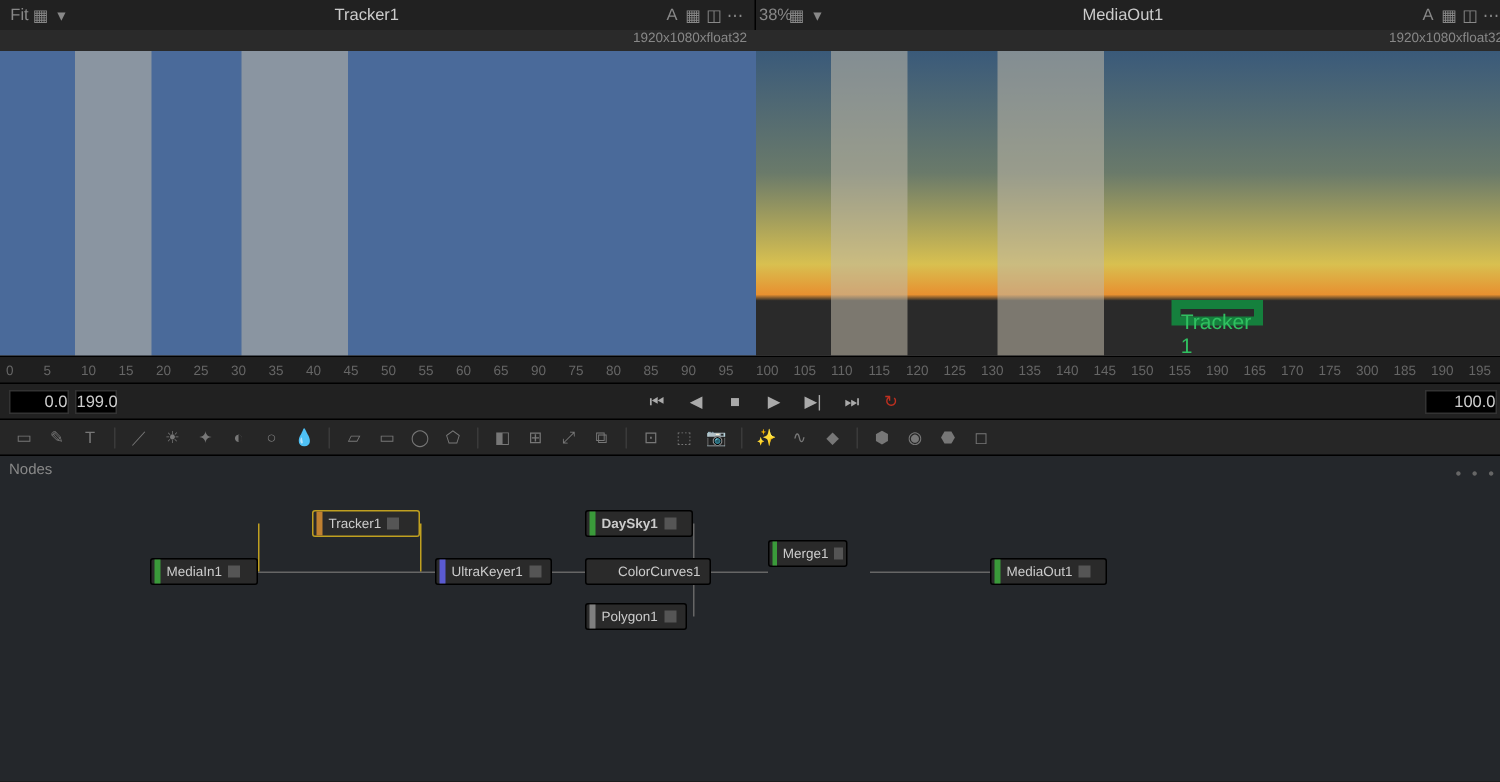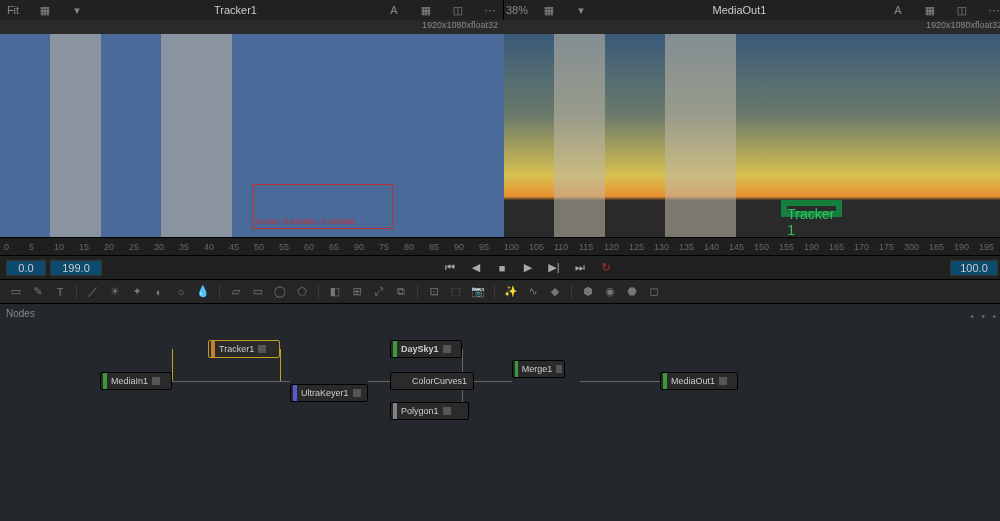--- a/index.html
+++ b/index.html
@@ -3,21 +3,21 @@
 <meta charset="utf-8">
 <style>
 * { margin:0; padding:0; box-sizing:border-box; font-family:-apple-system,Arial,sans-serif; }
 body { background:#1a1a1a; color:#aaa; font-size:11px; width:1000px; height:521px; overflow:hidden; display:flex; }
 .main { flex:1; display:flex; flex-direction:column; }
 
 
 .viewer-header { height:20px; background:#212121; display:flex; }
 .vh-half { flex:1; display:flex; align-items:center; border-right:1px solid #000; }
 .vh-label { flex:1; text-align:center; color:#ccc; }
-.vh-icons { display:flex; gap:18px; padding:0 6px; align-items:center; }
+.vh-icons { display:flex; gap:0; padding:0 6px; align-items:center; }
 .vh-ico { width:14px; height:14px; display:flex; align-items:center; justify-content:center; color:#888; }
 
 
 .viewers { flex:1; display:flex; min-height:0; }
 .viewer { flex:1; background:#737373; position:relative; display:flex; flex-direction:column; }
 .resbar { height:14px; background:#2a2a2a; text-align:right; padding-right:6px; color:#888; font-size:9px; }
 .viewimg { flex:1; position:relative; background:#202020; overflow:hidden; }
 .imgplaceholder { position:absolute; inset:0; }
 .bluescreen { background:linear-gradient(#4a6a9a,#4a6a9a); }
 .sunset { background:linear-gradient(#3a5a7a 0%,#6a7a6a 40%,#d8c050 70%,#e89030 80%,#2a2a2a 82%); }
@@ -26,21 +26,21 @@
 .fg::after { content:""; position:absolute; left:32%; top:0; width:14%; height:100%; background:#c0b8a8; }
 .trackbox { position:absolute; border:1px solid #c03030; left:50%; top:74%; width:28%; height:22%; font-size:8px; color:#c03030; }
 .trackbox2 { position:absolute; border:6px solid #15803d; left:55%; top:82%; width:12%; height:8%; font-size:14px; color:#30c060; }
 
 
 .ruler { height:18px; background:#1f1f1f; border-top:1px solid #000; display:flex; align-items:center; padding:0 4px; overflow:hidden; font-size:9px; color:#666; }
 .rultick { width:25px; flex-shrink:0; }
 
 
 .transport { height:24px; background:#212121; display:flex; align-items:center; border-top:1px solid #000; padding:0 6px; }
-.timefield { width:40px; height:16px; background:#0c4a6e; border:1px solid #333; margin-right:4px; text-align:center; line-height:14px; color:#ccc; }
+.timefield { width:40px; height:16px; background:#000000; border:1px solid #333; margin-right:4px; text-align:right; line-height:14px; color:#ccc; }
 .transport-btns { flex:1; display:flex; justify-content:center; gap:8px; }
 .tbtn { width:18px; height:16px; display:flex; align-items:center; justify-content:center; color:#aaa; }
 .tbtn.red { color:#c03020; }
 
 
 .toolbar { height:24px; background:#262626; border-top:1px solid #000; display:flex; align-items:center; gap:6px; padding:0 8px; }
 .tlico { width:16px; height:16px; display:flex; align-items:center; justify-content:center; color:#777; }
 .tlsep { width:1px; height:14px; background:#3a3a3a; margin:0 2px; }
 
 
@@ -88,23 +88,20 @@
       </div>
     </div>
   </div>
 
   <div class="viewers">
     <div class="viewer">
       <div class="resbar">1920x1080xfloat32</div>
       <div class="viewimg">
         <div class="imgplaceholder bluescreen"></div>
         <div class="fg"></div>
-        <div class="trackbox">
-          <span style="position:absolute;bottom:2px;left:2px;">Center: 0.534891, 0.169588</span>
-        </div>
       </div>
     </div>
     <div class="viewer">
       <div class="resbar">1920x1080xfloat32</div>
       <div class="viewimg">
         <div class="imgplaceholder sunset"></div>
         <div class="fg"></div>
         <div class="trackbox2">
           <span>Tracker 1</span>
         </div>
@@ -150,21 +147,21 @@
       <div class="rultick">170</div>
       <div class="rultick">175</div>
       <div class="rultick">300</div>
       <div class="rultick">185</div>
       <div class="rultick">190</div>
       <div class="rultick">195</div>
     </div>
 
   <div class="transport">
     <div class="timefield">0.0</div>
-    <div class="timefield" style="width:52px">199.0</div>
+    <div class="timefield" style="width:28px">199.0</div>
     <div class="transport-btns">
       <div class="tbtn">⏮</div>
       <div class="tbtn">◀</div>
       <div class="tbtn">■</div>
       <div class="tbtn">▶</div>
       <div class="tbtn">▶|</div>
       <div class="tbtn">⏭</div>
       <div class="tbtn red">↻</div>
     </div>
     <div class="timefield" style="width:48px">100.0</div>
@@ -221,36 +218,36 @@
         <div class="node" style="left: 100px; top: 68px; width: 72px; text-align: center;">
           <div class="bar" style="background:#3a9a3a"></div>
           <span>MediaIn1</span>
           <div class="plug"></div>
         </div>
         <div class="node" style="left: 208px; top: 36px; width: 72px; border: 1px solid rgb(192, 160, 32);">
           <div class="bar" style="background:#c08030"></div>
           <span>Tracker1</span>
           <div class="plug"></div>
         </div>
-        <div class="node" style="left: 290px; top: 80px; width: 78px;">
+        <div class="node" style="left: 290px; top: 68px; width: 78px;">
           <div class="bar" style="background:#5a5ad0"></div>
           <span>UltraKeyer1</span>
           <div class="plug"></div>
         </div>
         <div class="node" style="left: 390px; top: 36px; width: 72px; font-weight: bold;">
           <div class="bar" style="background:#3a9a3a"></div>
           <span>DaySky1</span>
           <div class="plug"></div>
         </div>
         <div class="node" style="left: 390px; top: 68px; width: 84px; padding-left: 17px;">
           <div class="bar" style="background:#c08030"></div>
           <span>ColorCurves1</span>
           <div class="plug"></div>
         </div>
-        <div class="node" style="left: 390px; top: 98px; width: 79px;">
+        <div class="node" style="left: 390px; top: 98px; width: 68px;">
           <div class="bar" style="background:#808080"></div>
           <span>Polygon1</span>
           <div class="plug"></div>
         </div>
         <div class="node" style="left: 512px; top: 56px; width: 53px;">
           <div class="bar" style="background:#3a9a3a"></div>
           <span>Merge1</span>
           <div class="plug"></div>
         </div>
         <div class="node" style="left: 660px; top: 68px; width: 78px;">

